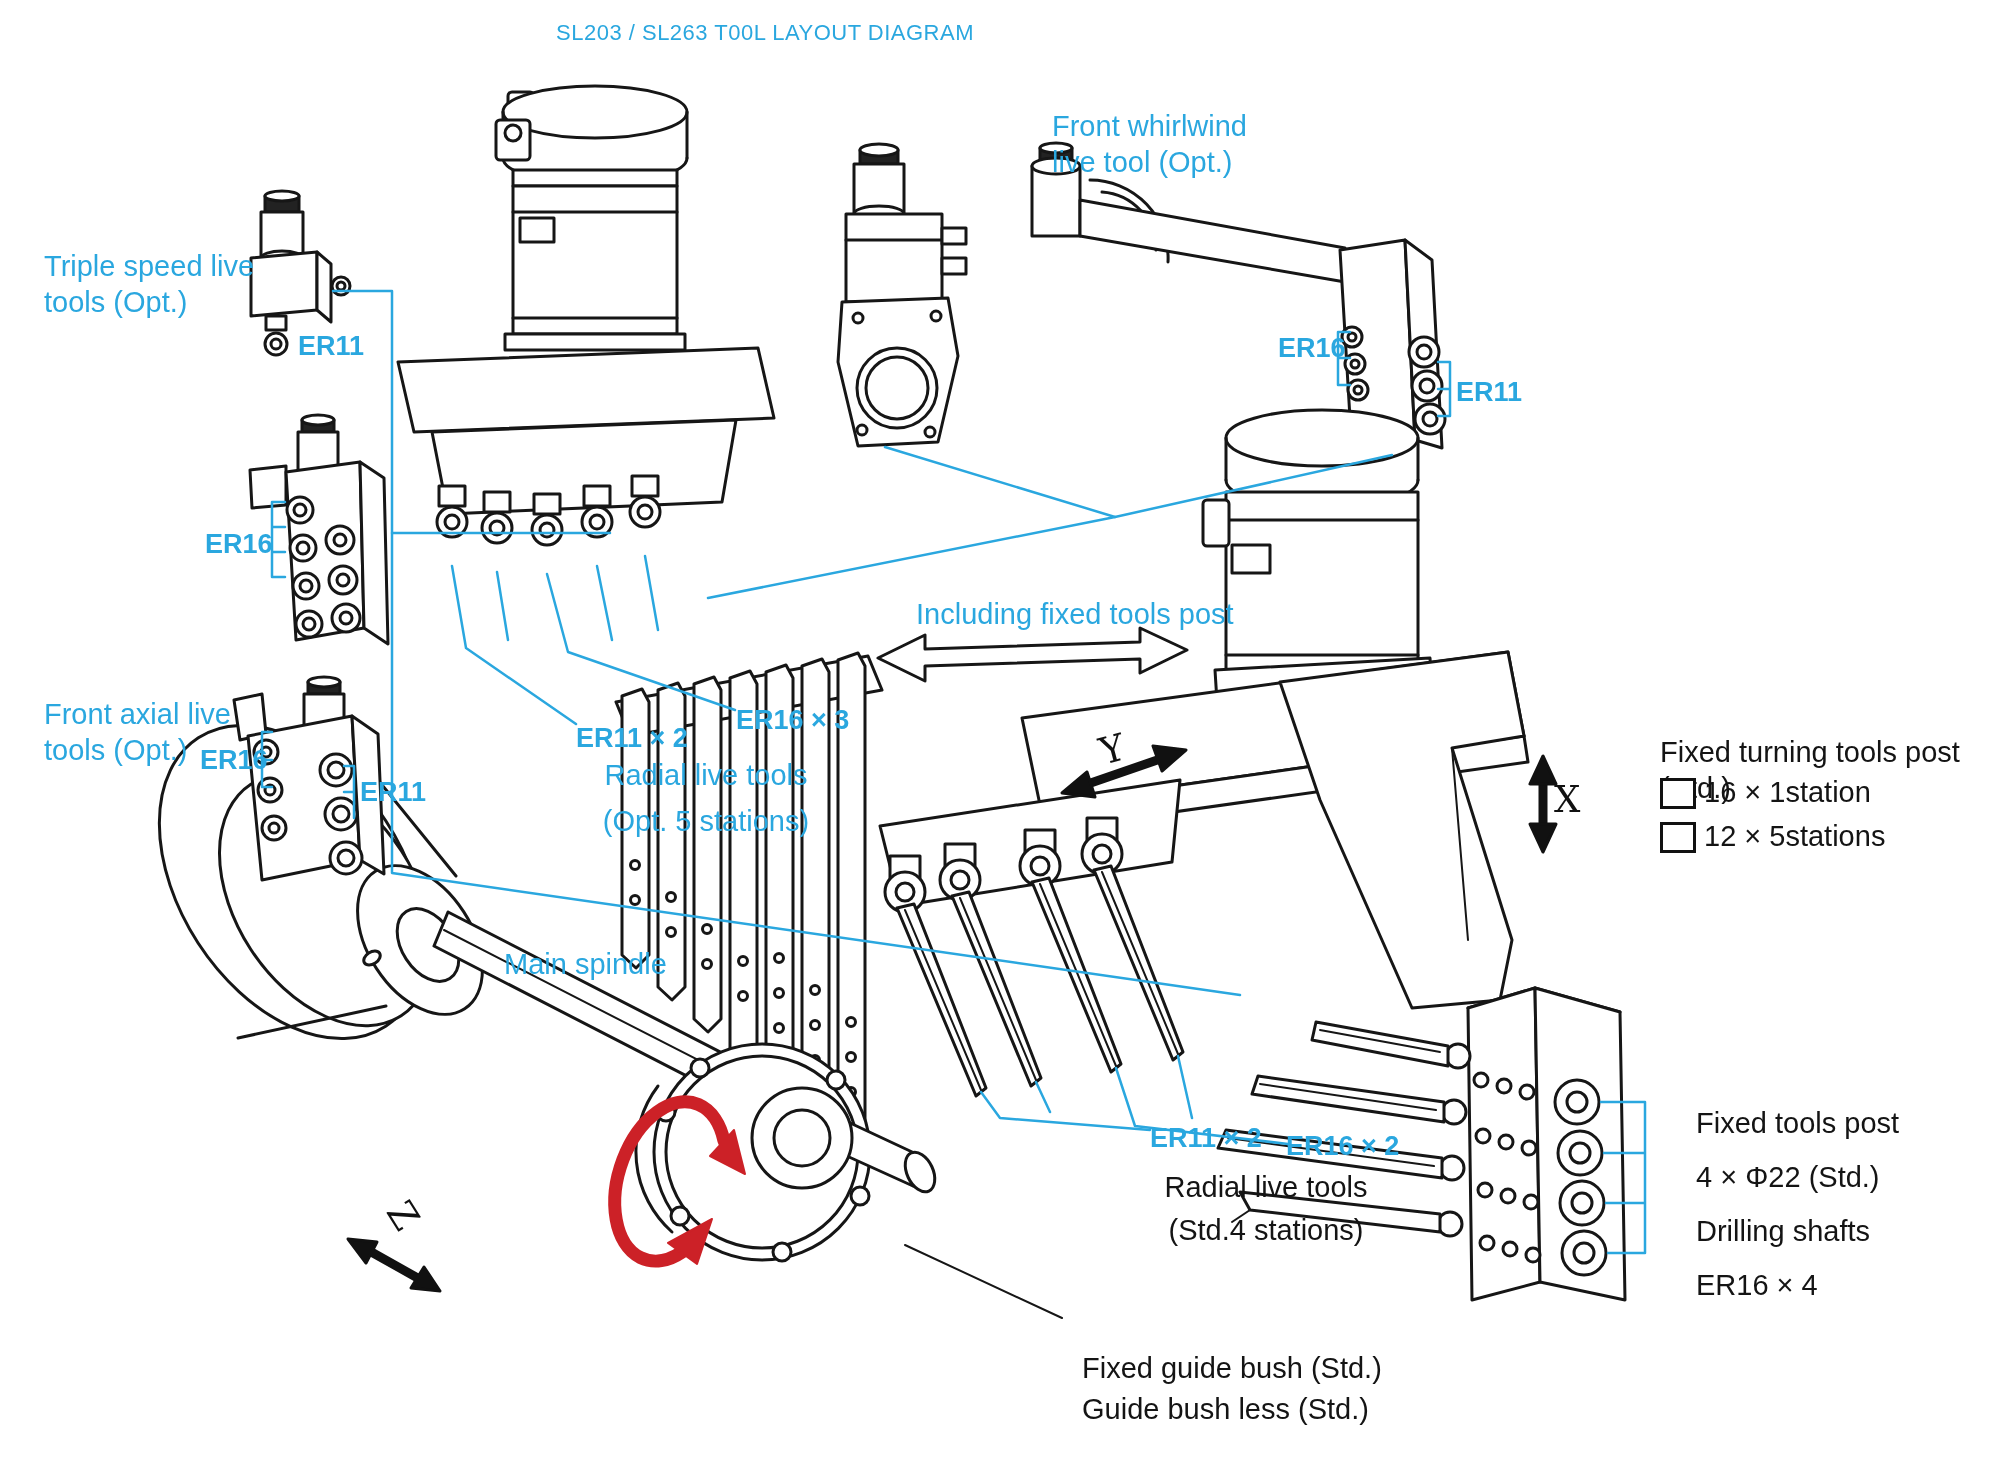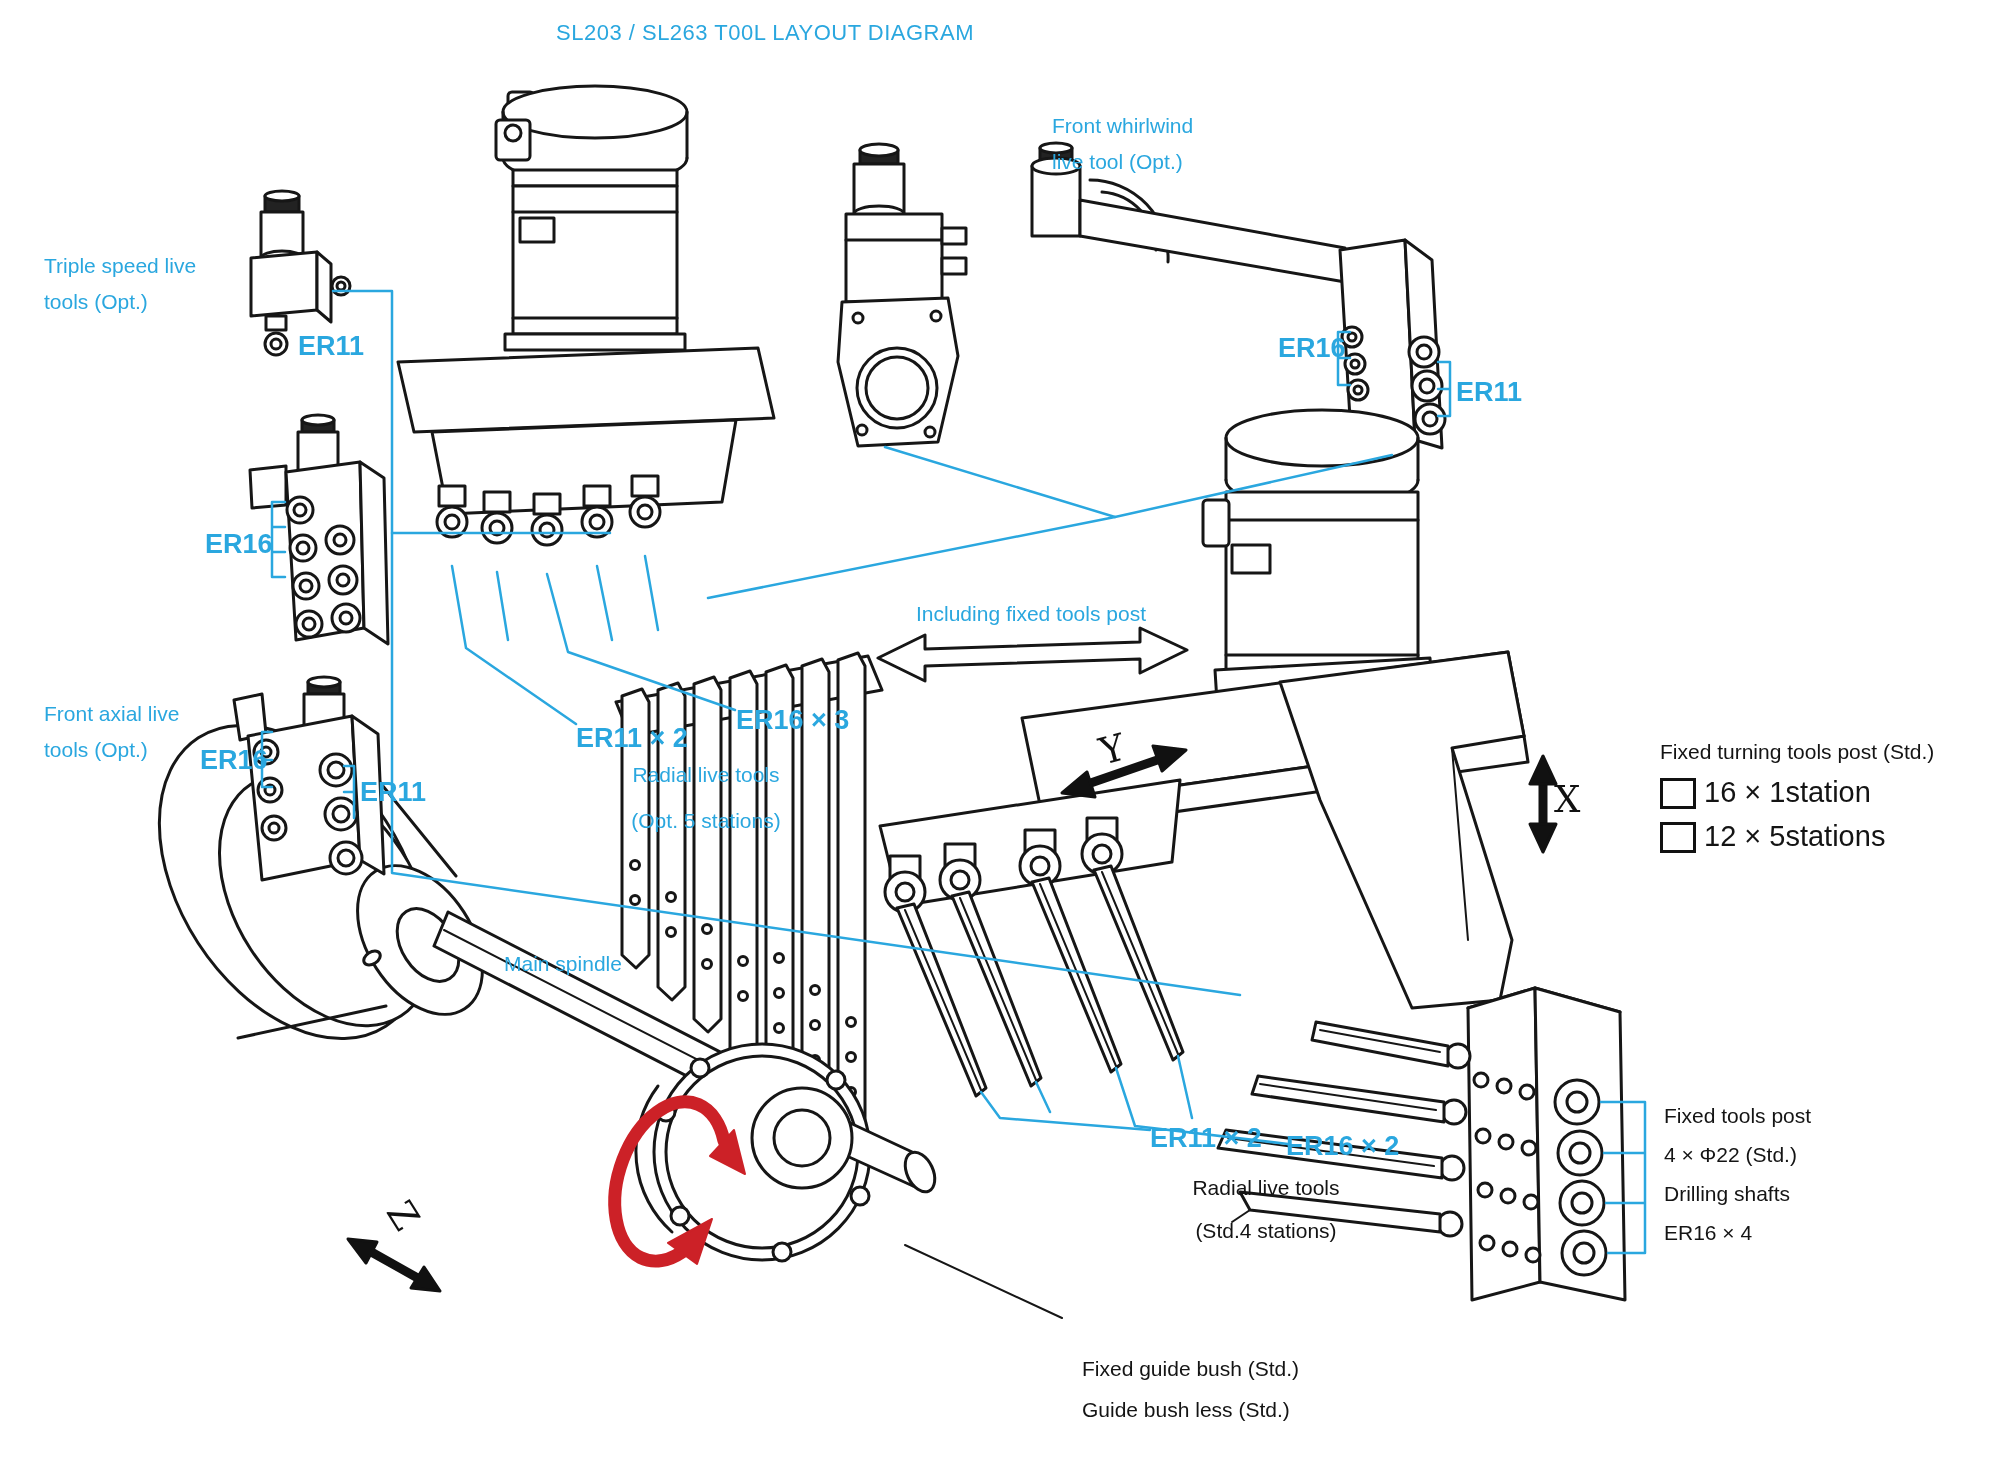--- a/index.html
+++ b/index.html
@@ -1,27 +1,27 @@
 <!DOCTYPE html>
 <html><head>
 <meta charset="utf-8">
 <style>
   html,body{margin:0;padding:0;background:#fff;}
   .canvas{position:relative;width:2000px;height:1463px;background:#ffffff;overflow:hidden;
           font-family:"Liberation Sans",sans-serif;}
   svg.art{position:absolute;left:0;top:0;width:2000px;height:1463px;}
-  .lbl{position:absolute;font-size:21px;line-height:36px;color:#2aa7df;white-space:pre-line;}
+  .lbl{position:absolute;font-size:29px;line-height:36px;color:#2aa7df;white-space:pre-line;}
   .lbl.sm{font-size:27px;line-height:32px;font-weight:bold;}
   .lbl.black{color:#141414;}
   .lbl.center{text-align:center;}
   .title{position:absolute;font-size:22px;color:#2aa7df;letter-spacing:0.5px;}
   .axis{position:absolute;font-family:"DejaVu Serif",serif;font-size:37px;color:#111;}
   .chkrow{position:absolute;font-size:29px;color:#141414;display:flex;align-items:flex-end;gap:8px;}
   .chk{display:inline-block;width:30px;height:25px;border:3px solid #111;background:#fff;}
-  .lh46{line-height:46px;} .lh43{line-height:43px;} .lh39{line-height:39px;} .lh41{line-height:41px;}
+  .lh46{line-height:46px;} .lh43{line-height:43px;} .lh39{line-height:54px;margin-left:32px;} .lh41{line-height:41px;}
 </style>
 </head>
 <body>
 
 <div class="canvas">
 
 <svg class="art" viewBox="0 0 2000 1463" stroke="#161616" stroke-width="3" fill="#fff" stroke-linejoin="round" stroke-linecap="round">
 
   <g>
     <path d="M616,702 L868,656 L882,690 L630,736 Z"></path>

